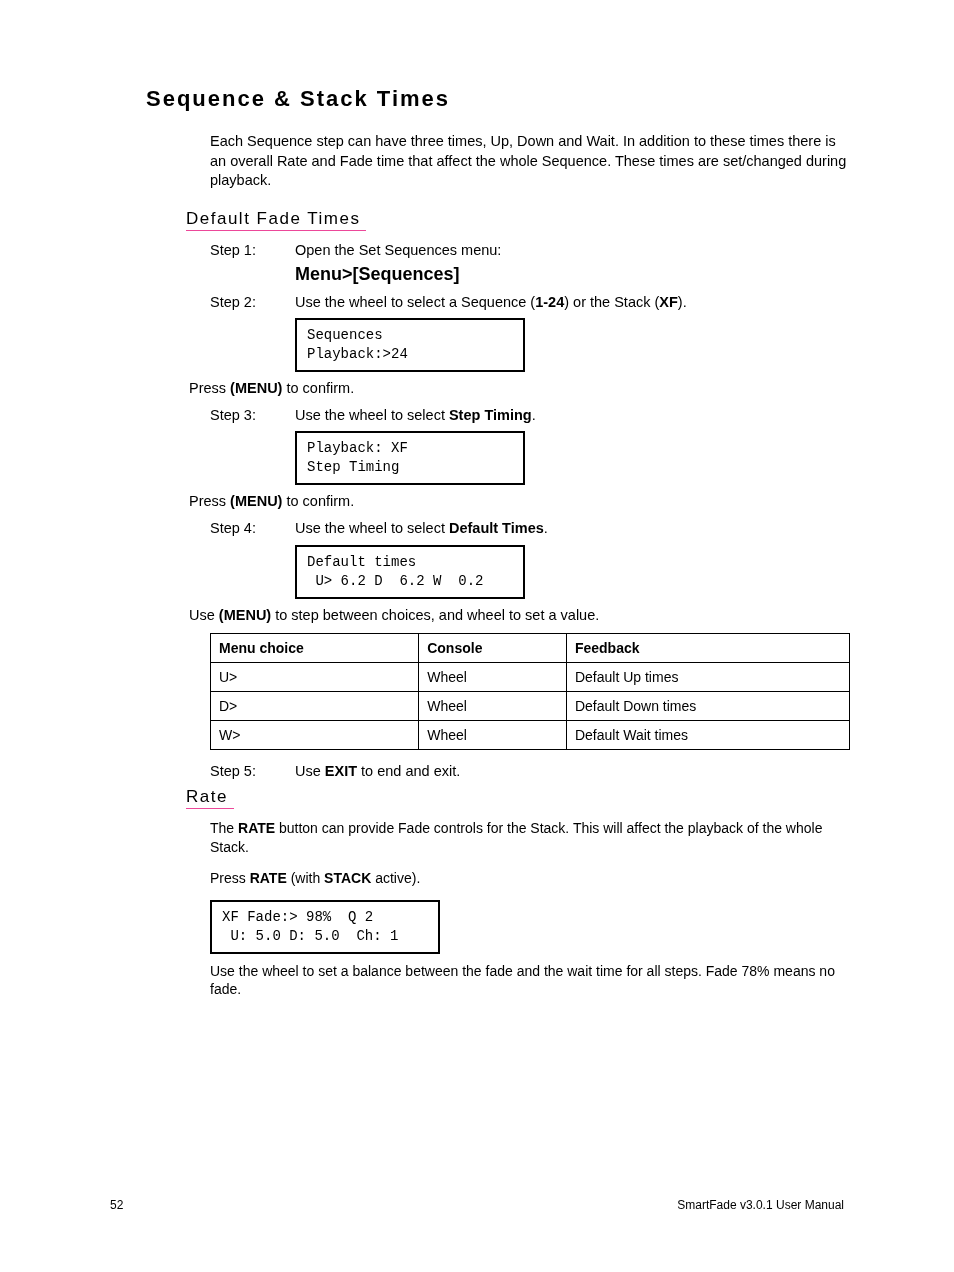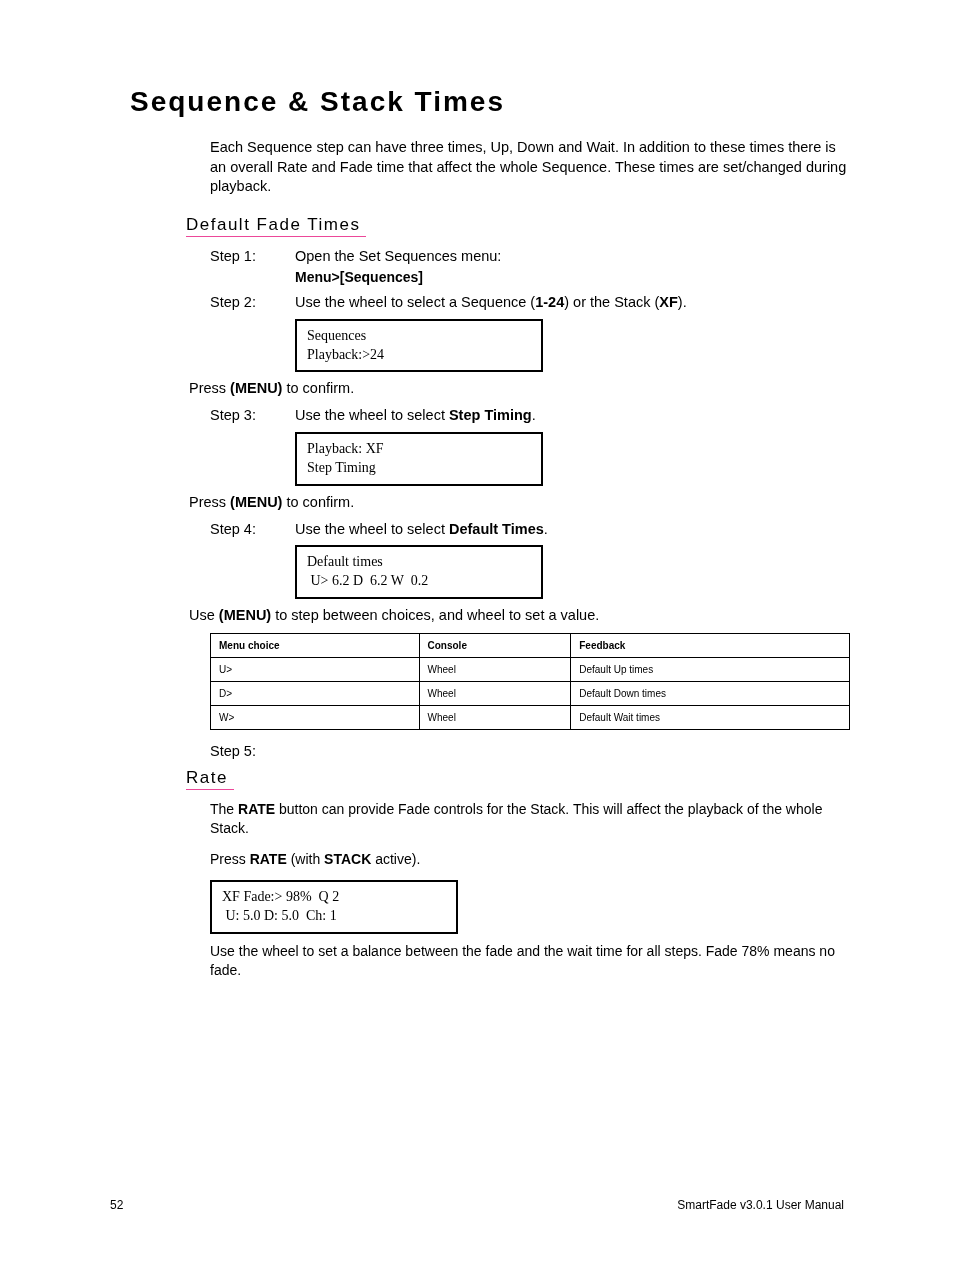--- a/index.html
+++ b/index.html
@@ -8,24 +8,24 @@
       height: 1272px;
       background: #fff;
       font-family: Arial, Helvetica, sans-serif;
       color: #000;
       position: relative;
       padding: 86px 110px 60px 110px;
     }
     .content { width: 740px; }
     h1.section-title {
       font-weight: bold;
-      font-size: 28px;
+      font-size: 22px;
       letter-spacing: 2px;
       margin-bottom: 20px;
-      margin-left: 20px;
+      margin-left: 36px;
     }
     .intro {
       font-size: 14.5px;
       line-height: 1.35;
       margin-left: 100px;
       margin-bottom: 18px;
     }
     h2.subhead {
       font-weight: normal;
       font-size: 17px;
@@ -39,44 +39,44 @@
     }
     .step {
       display: flex;
       margin-left: 100px;
       margin-bottom: 6px;
       font-size: 14.5px;
       line-height: 1.35;
     }
     .step-label { width: 85px; flex-shrink: 0; }
     .step-body { flex: 1; }
-    .menu-path { font-family: Arial, sans-serif; font-weight: bold; font-size: 14px; margin-top: 2px; }
+    .menu-path { font-family: Arial, sans-serif; font-weight: bold; font-size: 18px; margin-top: 2px; }
     .lcd {
       border: 2px solid #000;
-      width: 248px;
+      width: 230px;
       padding: 6px 10px;
-      font-family: Liberation Serif, serif;
+      font-family: Liberation Mono, monospace;
       font-size: 14px;
       line-height: 1.35;
       margin: 6px 0 8px 185px;
       white-space: pre;
     }
     .confirm {
       font-size: 14.5px;
       margin-left: 79px;
       margin-bottom: 10px;
     }
     b { font-weight: bold; }
     table.choice-table {
       border-collapse: collapse;
       margin-left: 100px;
       margin-top: 6px;
       margin-bottom: 12px;
       width: 640px;
-      font-size: 10px;
+      font-size: 14px;
     }
     table.choice-table th, table.choice-table td {
       border: 1px solid #000;
       padding: 6px 8px;
       text-align: left;
       vertical-align: top;
     }
     table.choice-table th { font-weight: bold; }
     .body-text {
       font-size: 14px;
@@ -175,20 +175,23 @@
       <tr>
         <td>W&gt;</td>
         <td>Wheel</td>
         <td>Default Wait times</td>
       </tr>
     </tbody>
   </table>
 
   <div class="step">
     <div class="step-label">Step 5:</div>
+    <div class="step-body">
+      <span>Use </span><b>EXIT</b><span> to end and exit.</span>
+    </div>
   </div>
 
   <h2 class="subhead">Rate</h2>
 
   <p class="body-text">
     <span>The </span><b>RATE</b><span> button can provide Fade controls for the Stack. This will affect the playback of the whole Stack.</span>
   </p>
 
   <p class="body-text">
     <span>Press </span><b>RATE</b><span> (with </span><b>STACK</b><span> active).</span>

